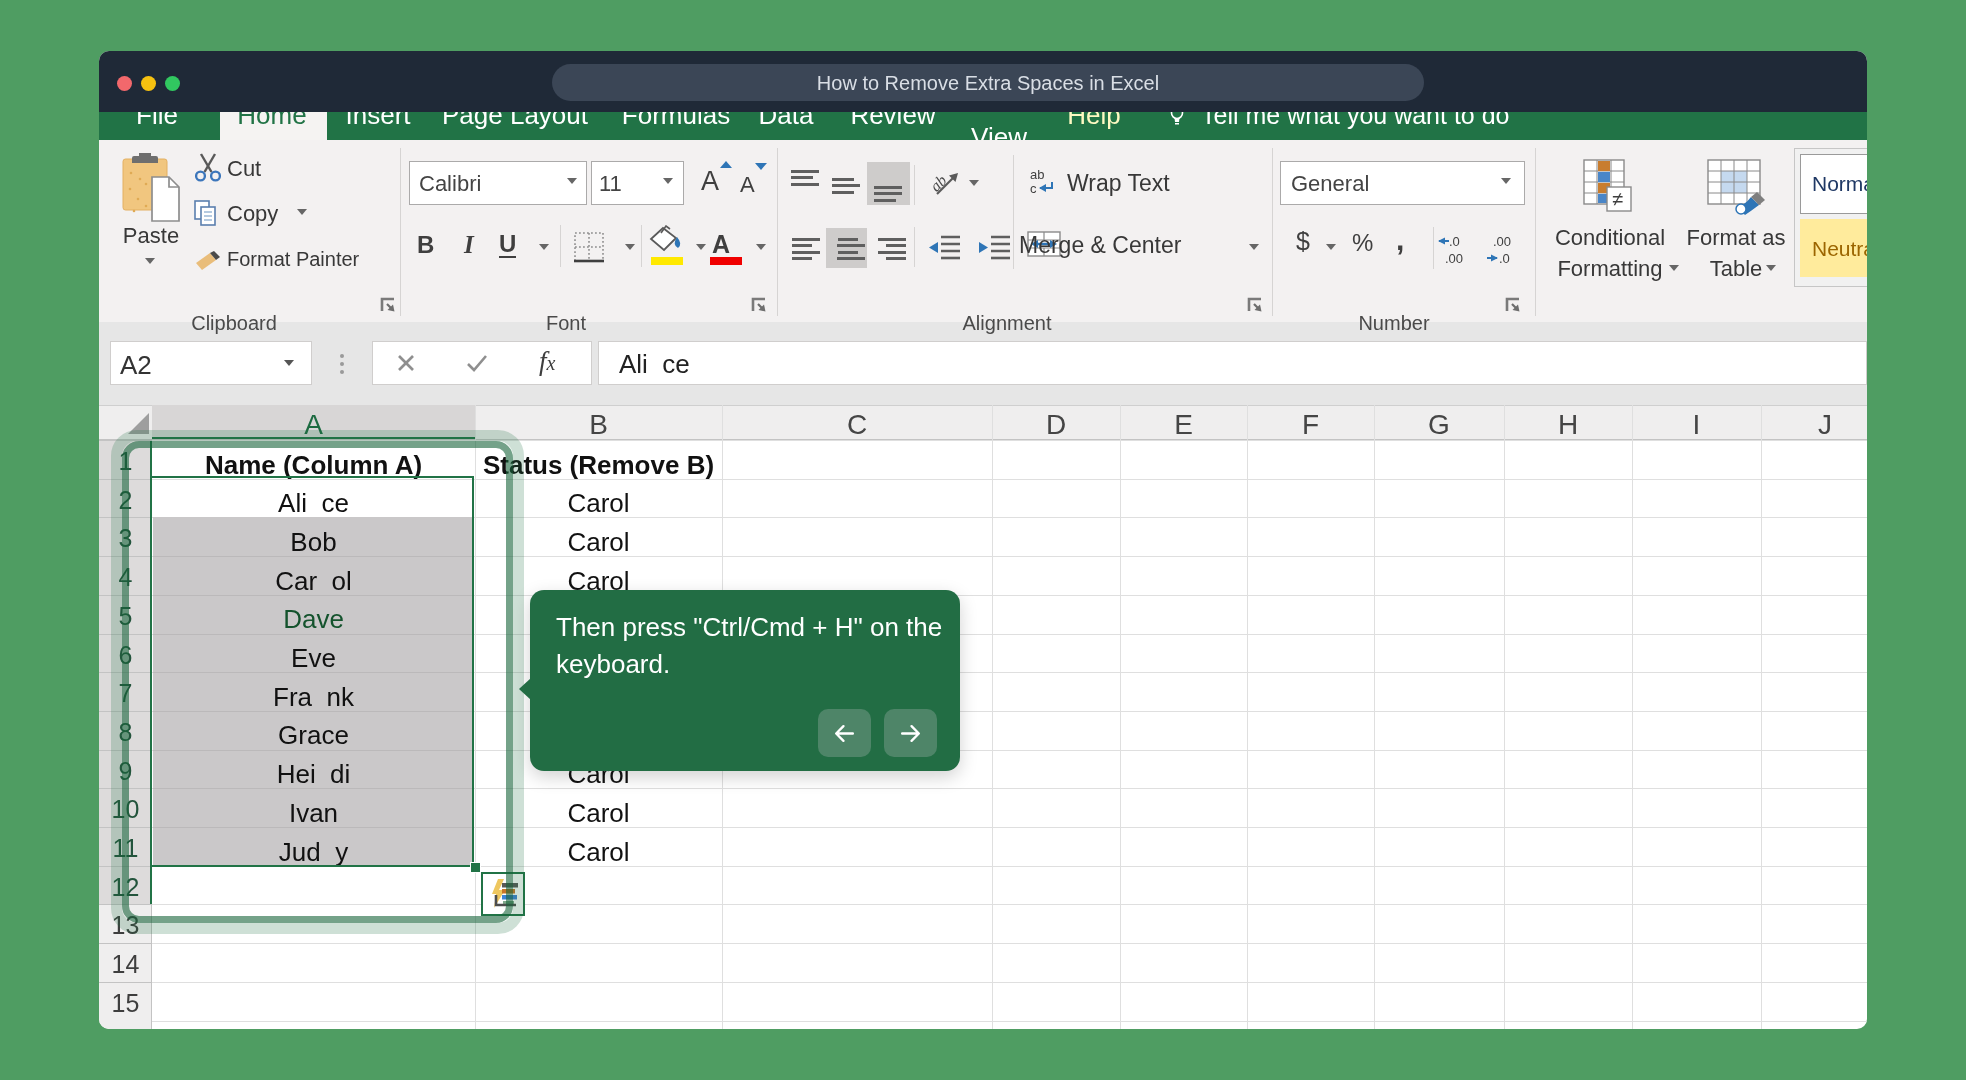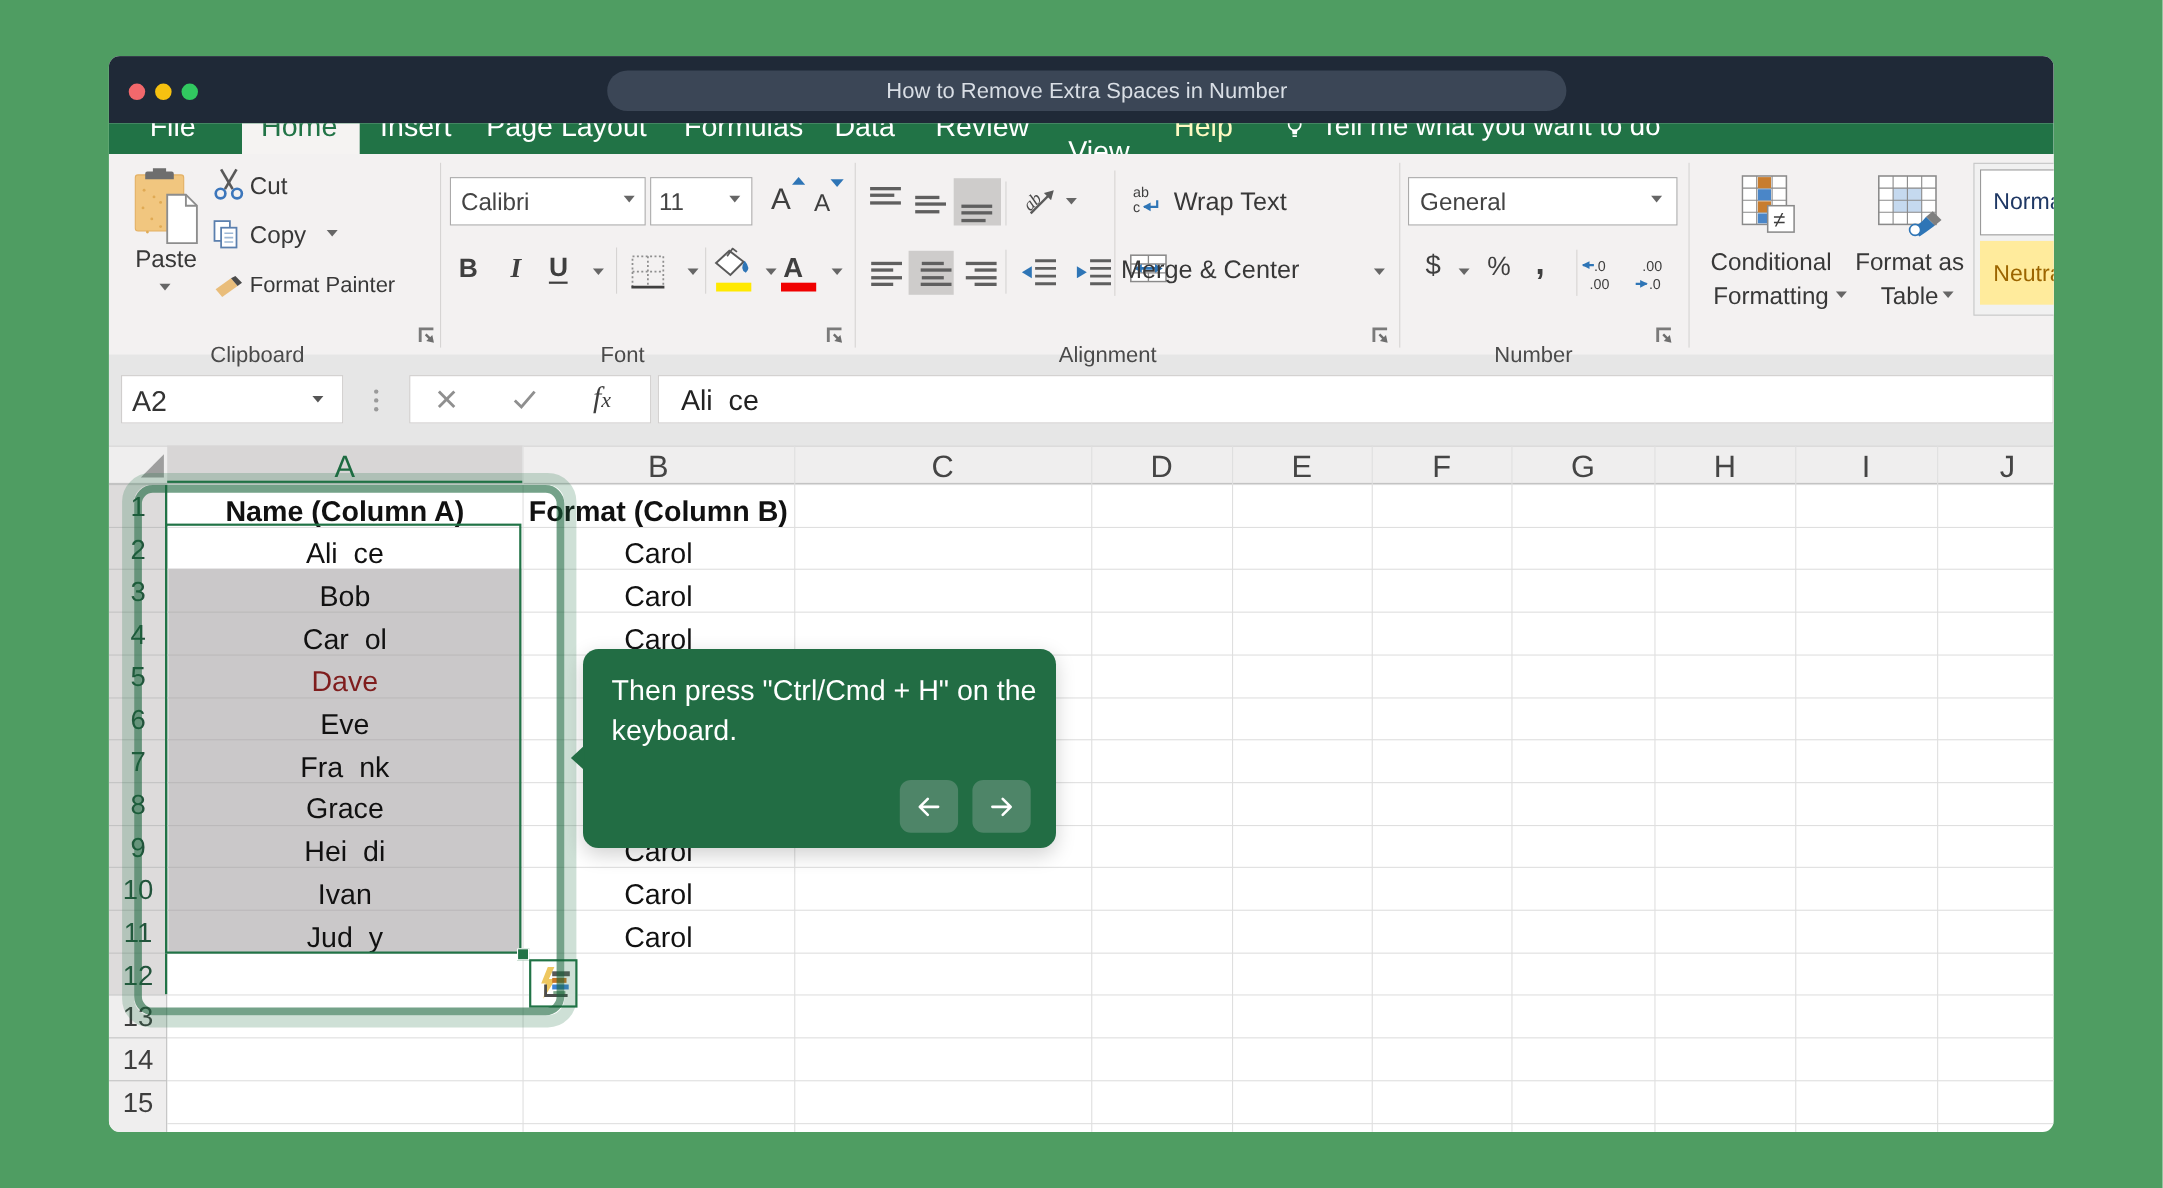--- a/index.html
+++ b/index.html
@@ -96,25 +96,25 @@
 <div class="a" style="left:54px;top:466.4px;width:321px;height:348.3px;background:#cac8c9;"></div>
 <div class="a hline" style="left:54px;top:505.1px;width:321px;background:#bbb9ba;"></div>
 <div class="a hline" style="left:54px;top:543.8px;width:321px;background:#bbb9ba;"></div>
 <div class="a hline" style="left:54px;top:582.5px;width:321px;background:#bbb9ba;"></div>
 <div class="a hline" style="left:54px;top:621.2px;width:321px;background:#bbb9ba;"></div>
 <div class="a hline" style="left:54px;top:659.9px;width:321px;background:#bbb9ba;"></div>
 <div class="a hline" style="left:54px;top:698.6px;width:321px;background:#bbb9ba;"></div>
 <div class="a hline" style="left:54px;top:737.3px;width:321px;background:#bbb9ba;"></div>
 <div class="a hline" style="left:54px;top:776.0px;width:321px;background:#bbb9ba;"></div>
 <div class="a cell" style="left:53px;top:398.5px;width:323px;font-weight:bold;color:#111;white-space:pre;">Name (Column A)</div>
-<div class="a cell" style="left:376px;top:398.5px;width:247px;font-weight:bold;color:#111;white-space:pre;">Format (Column B)</div>
+<div class="a cell" style="left:376px;top:398.5px;width:247px;font-weight:bold;color:#111;white-space:pre;">Status (Remove B)</div>
 <div class="a cell" style="left:53px;top:437.2px;width:323px;color:#111;white-space:pre;">Ali  ce</div>
 <div class="a cell" style="left:53px;top:475.9px;width:323px;color:#111;white-space:pre;">Bob</div>
 <div class="a cell" style="left:53px;top:514.6px;width:323px;color:#111;white-space:pre;">Car  ol</div>
-<div class="a cell" style="left:53px;top:553.3px;width:323px;color:#7f1d1d;white-space:pre;">Dave</div>
+<div class="a cell" style="left:53px;top:553.3px;width:323px;color:#14532d;white-space:pre;">Dave</div>
 <div class="a cell" style="left:53px;top:592.0px;width:323px;color:#111;white-space:pre;">Eve</div>
 <div class="a cell" style="left:53px;top:630.7px;width:323px;color:#111;white-space:pre;">Fra  nk</div>
 <div class="a cell" style="left:53px;top:669.4px;width:323px;color:#111;white-space:pre;">Grace</div>
 <div class="a cell" style="left:53px;top:708.1px;width:323px;color:#111;white-space:pre;">Hei  di</div>
 <div class="a cell" style="left:53px;top:746.8px;width:323px;color:#111;white-space:pre;">Ivan</div>
 <div class="a cell" style="left:53px;top:785.5px;width:323px;color:#111;white-space:pre;">Jud  y</div>
 <div class="a cell" style="left:376px;top:437.2px;width:247px;color:#111;white-space:pre;">Carol</div>
 <div class="a cell" style="left:376px;top:475.9px;width:247px;color:#111;white-space:pre;">Carol</div>
 <div class="a cell" style="left:376px;top:514.6px;width:247px;color:#111;white-space:pre;">Carol</div>
 <div class="a cell" style="left:376px;top:553.3px;width:247px;color:#111;white-space:pre;">Carol</div>
@@ -135,21 +135,21 @@
 <rect x="16" y="24" width="11" height="4" fill="#7fa88b"></rect>
 <polyline points="9,18 9,28 29,28" fill="none" stroke="#4d4d4d" stroke-width="2.6"></polyline>
 </svg>
 <div class="a" style="left:12px;top:379px;width:413px;height:504px;border:11px solid rgba(33,115,70,0.22);border-radius:26px;box-sizing:border-box;"></div>
 <div class="a" style="left:23px;top:390px;width:391px;height:482px;border:7px solid rgba(24,100,58,0.60);border-radius:17px;box-sizing:border-box;"></div>
 <div class="a" style="left:0;top:0;width:1768px;height:61px;background:#1f2937;"></div>
 <div class="a tl" style="left:18px;background:#f2686c;"></div>
 <div class="a tl" style="left:42px;background:#f6c110;"></div>
 <div class="a tl" style="left:66px;background:#31c860;"></div>
 <div class="a" style="left:453px;top:13px;width:872px;height:37px;background:#3b4656;border-radius:18.5px;"></div>
-<div class="a" style="left:453px;top:21px;width:872px;text-align:center;font-size:20px;color:#d9dee5;">How to Remove Extra Spaces in Number</div>
+<div class="a" style="left:453px;top:21px;width:872px;text-align:center;font-size:20px;color:#d9dee5;">How to Remove Extra Spaces in Excel</div>
 <div class="a" style="left:0;top:61px;width:1768px;height:28px;background:#217346;overflow:hidden;">
 <div class="a" style="left:121px;top:0;width:107px;height:28px;background:#f5f3f2;"></div>
 <div class="a" style="left:-22px;top:-11px;width:160px;height:28px;line-height:28px;text-align:center;font-size:26px;color:#fff;">File</div>
 <div class="a" style="left:93px;top:-11px;width:160px;height:28px;line-height:28px;text-align:center;font-size:26px;color:#217346;">Home</div>
 <div class="a" style="left:199px;top:-11px;width:160px;height:28px;line-height:28px;text-align:center;font-size:26px;color:#fff;">Insert</div>
 <div class="a" style="left:336px;top:-11px;width:160px;height:28px;line-height:28px;text-align:center;font-size:26px;color:#fff;">Page Layout</div>
 <div class="a" style="left:497px;top:-11px;width:160px;height:28px;line-height:28px;text-align:center;font-size:26px;color:#fff;">Formulas</div>
 <div class="a" style="left:607px;top:-11px;width:160px;height:28px;line-height:28px;text-align:center;font-size:26px;color:#fff;">Data</div>
 <div class="a" style="left:714px;top:-11px;width:160px;height:28px;line-height:28px;text-align:center;font-size:26px;color:#fff;">Review</div>
 <div class="a" style="left:820px;top:-11px;width:160px;height:28px;line-height:28px;text-align:center;font-size:26px;color:#fff;margin-top:22px;">View</div>

